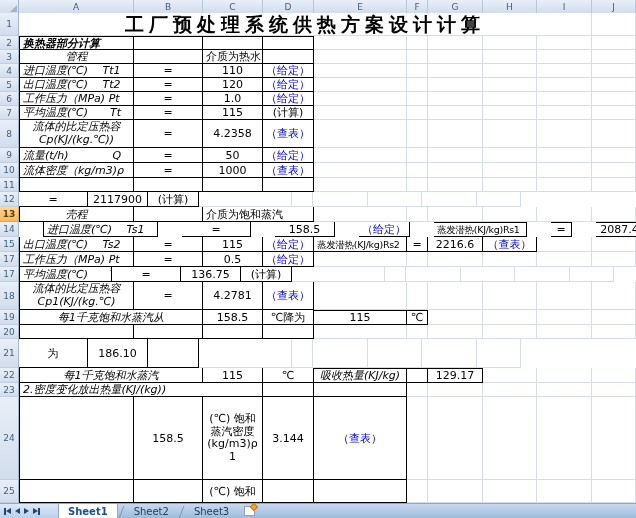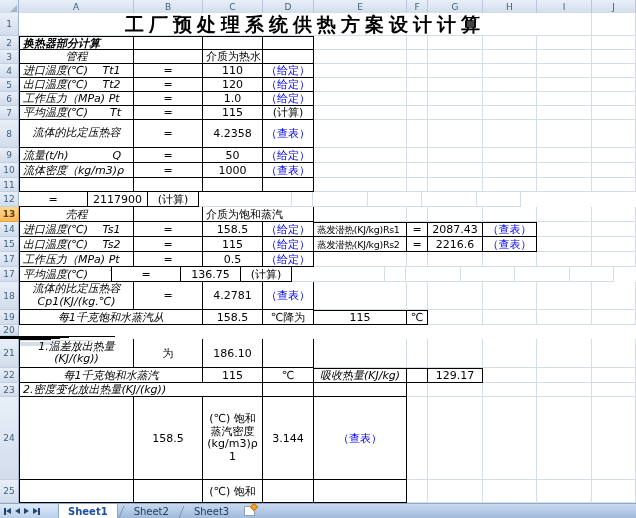--- a/index.html
+++ b/index.html
@@ -164,20 +164,21 @@
         <div class="cell" style="width: 55px;"></div>
         <div class="cell" style="width: 54px;"></div>
         <div class="cell" style="width: 55px;"></div>
         <div class="cell" style="width: 44px;"></div>
       </div>
       <div class="row" style="height: 28px;">
         <div class="rowh">8</div>
         <div class="cell b bl" style="width: 115px;">
           <div class="lines">
             <div>流体的比定压热容</div>
+            <div>Cp(KJ/(kg.℃))</div>
           </div>
         </div>
         <div class="cell b" style="width: 69px;">=</div>
         <div class="cell b" style="width: 60px;">4.2358</div>
         <div class="cell blue b" style="width: 51px;">（查表）</div>
         <div class="cell" style="width: 93px;"></div>
         <div class="cell" style="width: 21px;"></div>
         <div class="cell" style="width: 55px;"></div>
         <div class="cell" style="width: 54px;"></div>
         <div class="cell" style="width: 55px;"></div>
@@ -239,21 +240,21 @@
         <div class="cell b bl" style="width: 115px;">壳程</div>
         <div class="cell b" style="width: 69px;"></div>
         <div class="cell l b" style="width: 111px;">介质为饱和蒸汽</div>
         <div class="cell" style="width: 93px;"></div>
         <div class="cell" style="width: 21px;"></div>
         <div class="cell" style="width: 55px;"></div>
         <div class="cell" style="width: 54px;"></div>
         <div class="cell" style="width: 55px;"></div>
         <div class="cell" style="width: 44px;"></div>
       </div>
-      <div class="row" style="height: 15px;">
+      <div class="row" style="height: 15px; gap: 24px;">
         <div class="rowh">14</div>
         <div class="cell l b bl" style="width: 115px;">进口温度(℃)　 Ts1</div>
         <div class="cell b" style="width: 69px;">=</div>
         <div class="cell b" style="width: 60px;">158.5</div>
         <div class="cell blue b" style="width: 51px;">（给定）</div>
         <div class="cell l sm b bt" style="width: 93px;">蒸发潜热(KJ/kg)Rs1</div>
         <div class="cell b bt" style="width: 21px;">=</div>
         <div class="cell b bt" style="width: 55px;">2087.43</div>
         <div class="cell blue b bt" style="width: 54px;">（查表）</div>
         <div class="cell" style="width: 55px;"></div>
@@ -321,41 +322,35 @@
         <div class="cell b bl" style="width: 184px;">每1千克饱和水蒸汽从</div>
         <div class="cell b" style="width: 60px;">158.5</div>
         <div class="cell b" style="width: 51px;">℃降为</div>
         <div class="cell b bt" style="width: 93px;">115</div>
         <div class="cell b bt" style="width: 21px;">℃</div>
         <div class="cell" style="width: 55px;"></div>
         <div class="cell" style="width: 54px;"></div>
         <div class="cell" style="width: 55px;"></div>
         <div class="cell" style="width: 44px;"></div>
       </div>
-      <div class="row" style="height: 14px; flex-direction: column;">
+      <div class="row" style="height: 14px;">
         <div class="rowh">20</div>
         <div class="cell b bl" style="width: 115px;"></div>
         <div class="cell b" style="width: 69px;"></div>
         <div class="cell b" style="width: 60px;"></div>
         <div class="cell b" style="width: 51px;"></div>
         <div class="cell" style="width: 93px;"></div>
         <div class="cell" style="width: 21px;"></div>
         <div class="cell" style="width: 55px;"></div>
         <div class="cell" style="width: 54px;"></div>
         <div class="cell" style="width: 55px;"></div>
         <div class="cell" style="width: 44px;"></div>
       </div>
       <div class="row" style="height: 29px;">
         <div class="rowh">21</div>
-        <div class="cell b bl" style="width: 115px;">
-          <div class="lines">
-            <div>1.温差放出热量</div>
-            <div>(KJ/(kg))</div>
-          </div>
-        </div>
         <div class="cell b" style="width: 69px;">为</div>
         <div class="cell b" style="width: 60px;">186.10</div>
         <div class="cell b" style="width: 51px;"></div>
         <div class="cell" style="width: 93px;"></div>
         <div class="cell" style="width: 21px;"></div>
         <div class="cell" style="width: 55px;"></div>
         <div class="cell" style="width: 54px;"></div>
         <div class="cell" style="width: 55px;"></div>
         <div class="cell" style="width: 44px;"></div>
       </div>

